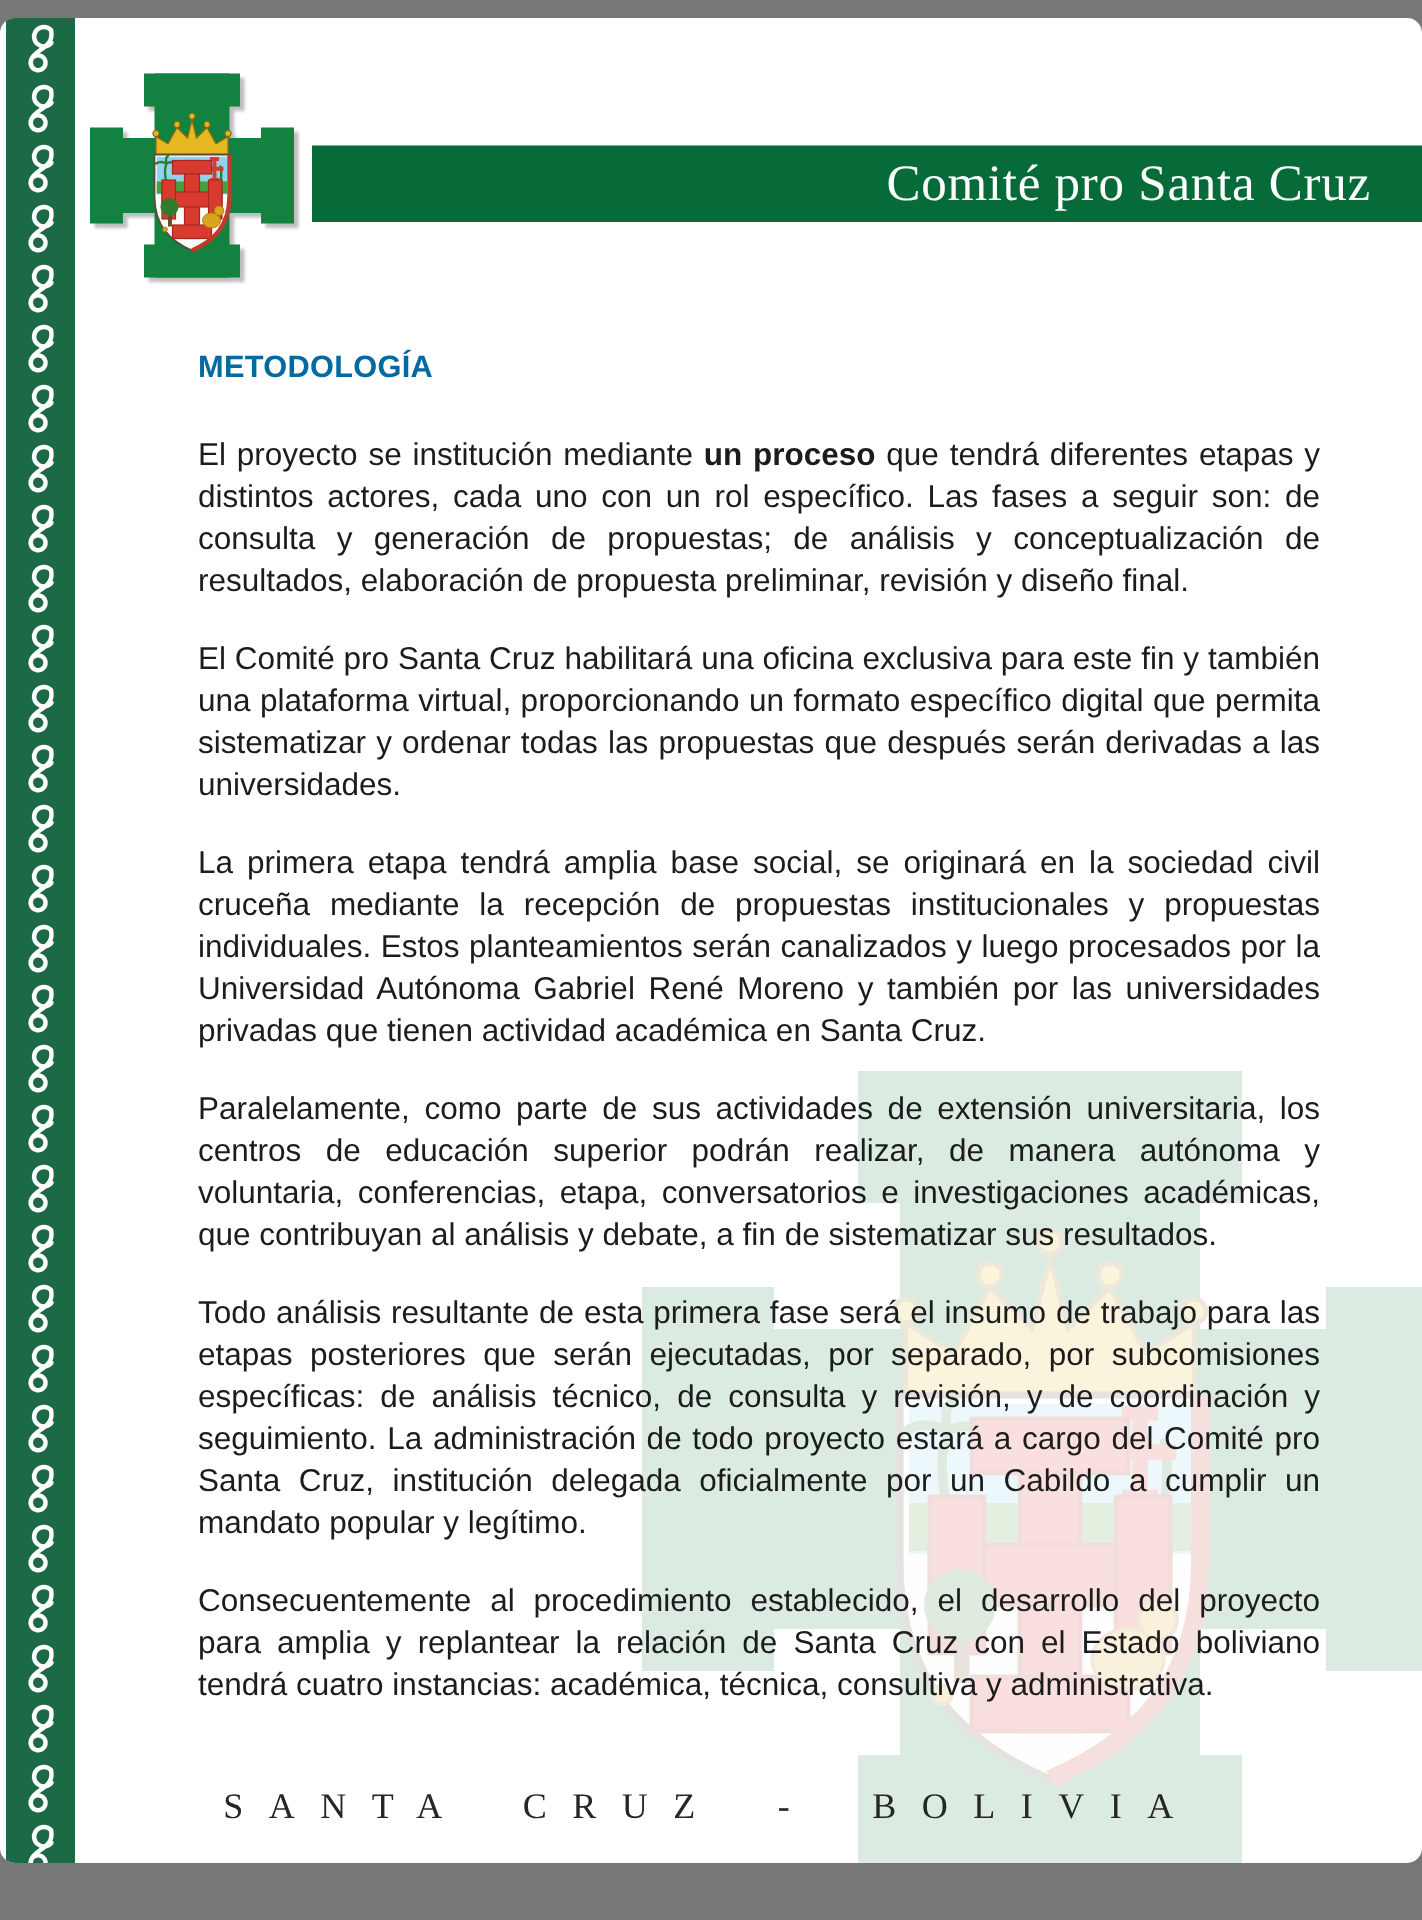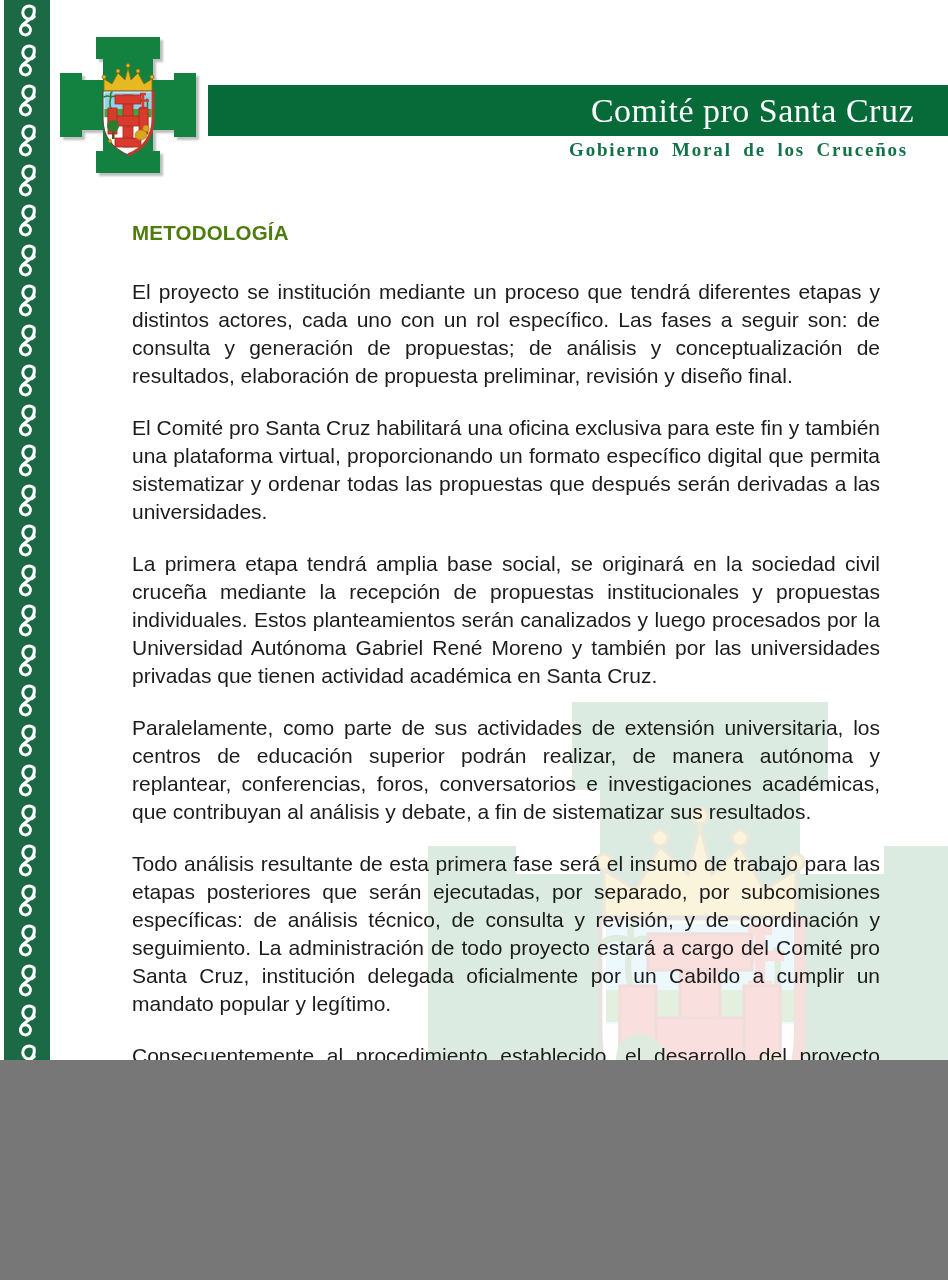--- a/index.html
+++ b/index.html
@@ -7,23 +7,24 @@
     --green-strip:#1b6a45;
     --green-logo:#13813f;
     --green-subtitle:#15714a;
     --red-crest:#d93a2e;
     --gold-crown:#e6b822;
     --sky-blue:#8fd3ee;
     --text-color:#1c1c1c;
   }
   html,body{margin:0;padding:0;background:#777;}
   .page{
-    position:relative;width:948px;height:1060px;background:#ffffff;
-    margin:0 auto;overflow:hidden;
+    position:relative;width:948px;height:1230px;background:#ffffff;
+    margin:12px auto;overflow:hidden;
     font-family:"Liberation Sans","DejaVu Sans",sans-serif;
+    border-radius:10px;
   }
   
   .side-strip{position:absolute;left:4px;top:0;width:46px;height:1280px;}
   
   .logo{position:absolute;left:58px;top:35px;width:140px;height:140px;
     filter:drop-shadow(3px 3px 1px rgba(110,110,110,.45));}
   .band{
     position:absolute;left:208px;top:85px;width:740px;height:51px;
     background:var(--green-band);
     display:flex;align-items:center;justify-content:flex-end;
@@ -38,27 +39,27 @@
     color:var(--green-subtitle);
     font-family:"Liberation Serif","DejaVu Serif",serif;
     font-weight:bold;font-size:19px;letter-spacing:1.8px;word-spacing:5px;
     white-space:nowrap;
   }
   
   .watermark{position:absolute;left:420px;top:694px;width:560px;height:560px;opacity:.15;pointer-events:none;}
   
   .content{position:absolute;left:132px;top:221px;width:748px;color:var(--text-color);}
   .content h1{
-    font-size:20.5px;font-weight:bold;margin:0 0 33px 0;letter-spacing:.2px;color:#4d7c0f;
+    font-size:20.5px;font-weight:bold;margin:0 0 33px 0;letter-spacing:.2px;color:#0369a1;
   }
   .content p{
     font-size:21px;line-height:28px;margin:0 0 24px 0;
     text-align:justify;
   }
-  .content p b{font-weight:normal;}
+  .content p b{font-weight:bold;}
   
   .footer{
     position:absolute;left:80px;width:788px;top:1180px;text-align:center;
     font-family:"Liberation Serif","DejaVu Serif",serif;
     font-size:24px;color:#262626;letter-spacing:17px;word-spacing:15px;white-space:nowrap;
   }
   
   .f-green{fill:var(--green-logo);}
   .f-strip{fill:var(--green-strip);}
   .f-gold{fill:var(--gold-crown);stroke:#8f6c0e;stroke-width:.8;}
@@ -149,31 +150,30 @@
     <rect x="0" y="0" width="46" height="1280" fill="url(#scrollPat)"></rect>
   </svg>
 
   <svg class="logo" viewBox="0 0 140 140">
     <use href="#crest-sym"></use>
   </svg>
 
   <div class="band">
     <span class="title">Comité pro Santa Cruz</span>
   </div>
-  <div class="subtitle">Gobierno Moral de los Cruceños</div>
 
   <svg class="watermark" viewBox="0 0 140 140">
     <use href="#crest-sym"></use>
   </svg>
 
   <div class="content">
     <h1>METODOLOGÍA</h1>
     <p><span>El proyecto se institución mediante </span><b>un proceso</b><span> que tendrá diferentes etapas y distintos actores, cada uno con un rol específico. Las fases a seguir son: de consulta y generación de propuestas; de análisis y conceptualización de resultados, elaboración de propuesta preliminar, revisión y diseño final.</span></p>
     <p>El Comité pro Santa Cruz habilitará una oficina exclusiva para este fin y también una plataforma virtual, proporcionando un formato específico digital que permita sistematizar y ordenar todas las propuestas que después serán derivadas a las universidades.</p>
     <p>La primera etapa tendrá amplia base social, se originará en la sociedad civil cruceña mediante la recepción de propuestas institucionales y propuestas individuales. Estos planteamientos serán canalizados y luego procesados por la Universidad Autónoma Gabriel René Moreno y también por las universidades privadas que tienen actividad académica en Santa Cruz.</p>
-    <p>Paralelamente, como parte de sus actividades de extensión universitaria, los centros de educación superior podrán realizar, de manera autónoma y replantear, conferencias, foros, conversatorios e investigaciones académicas, que contribuyan al análisis y debate, a fin de sistematizar sus resultados.</p>
+    <p>Paralelamente, como parte de sus actividades de extensión universitaria, los centros de educación superior podrán realizar, de manera autónoma y voluntaria, conferencias, etapa, conversatorios e investigaciones académicas, que contribuyan al análisis y debate, a fin de sistematizar sus resultados.</p>
     <p>Todo análisis resultante de esta primera fase será el insumo de trabajo para las etapas posteriores que serán ejecutadas, por separado, por subcomisiones específicas: de análisis técnico, de consulta y revisión, y de coordinación y seguimiento.  La administración de todo proyecto estará a cargo del Comité pro Santa Cruz, institución delegada oficialmente por un Cabildo a cumplir un mandato popular y legítimo.</p>
     <p>Consecuentemente al procedimiento establecido, el desarrollo del proyecto para amplia y replantear la relación de Santa Cruz con el Estado boliviano tendrá cuatro instancias: académica, técnica, consultiva y administrativa.</p>
   </div>
 
   <div class="footer">SANTA CRUZ - BOLIVIA</div>
 
 </div>
 
 </body></html>

